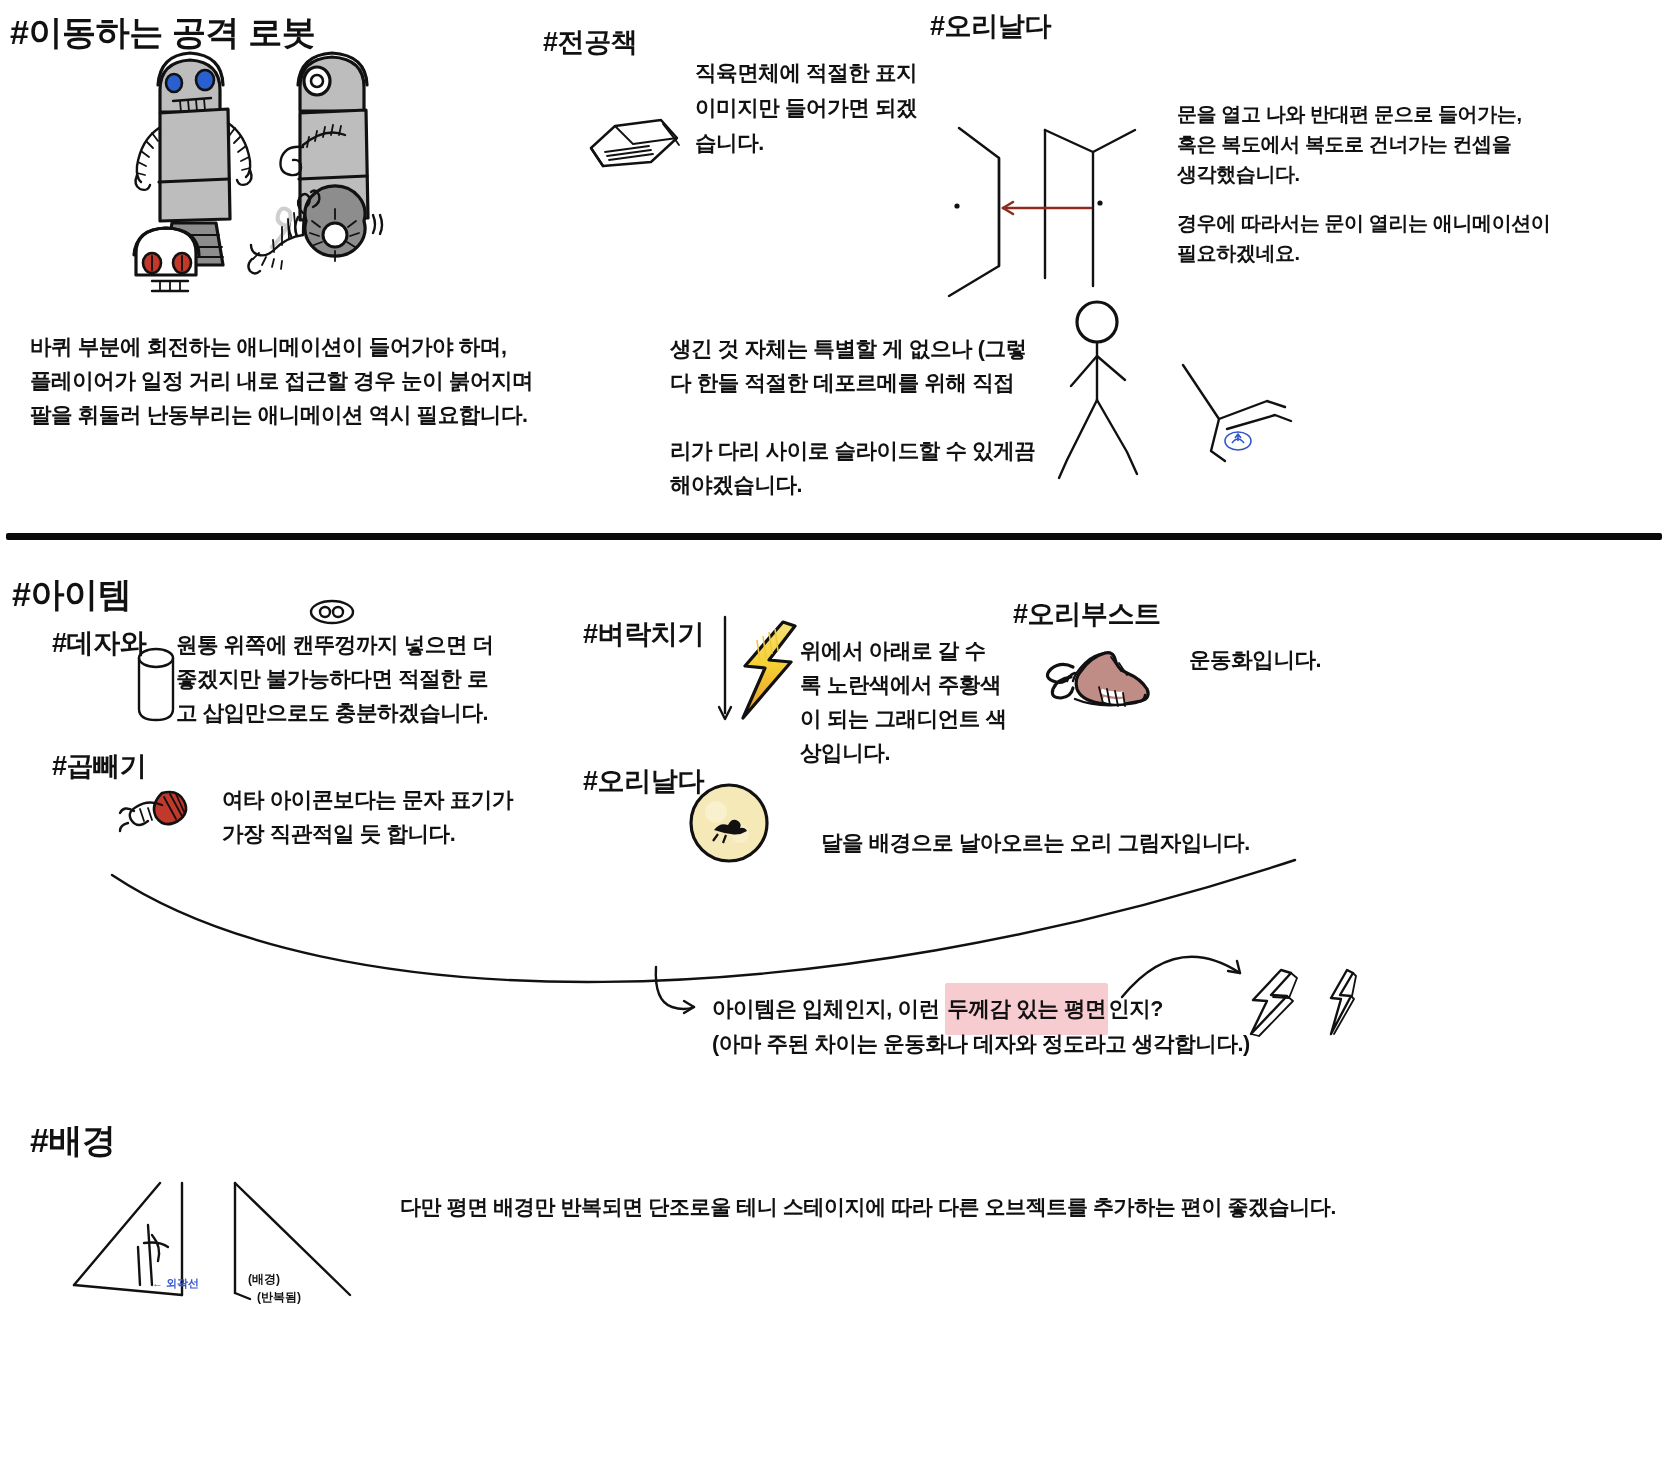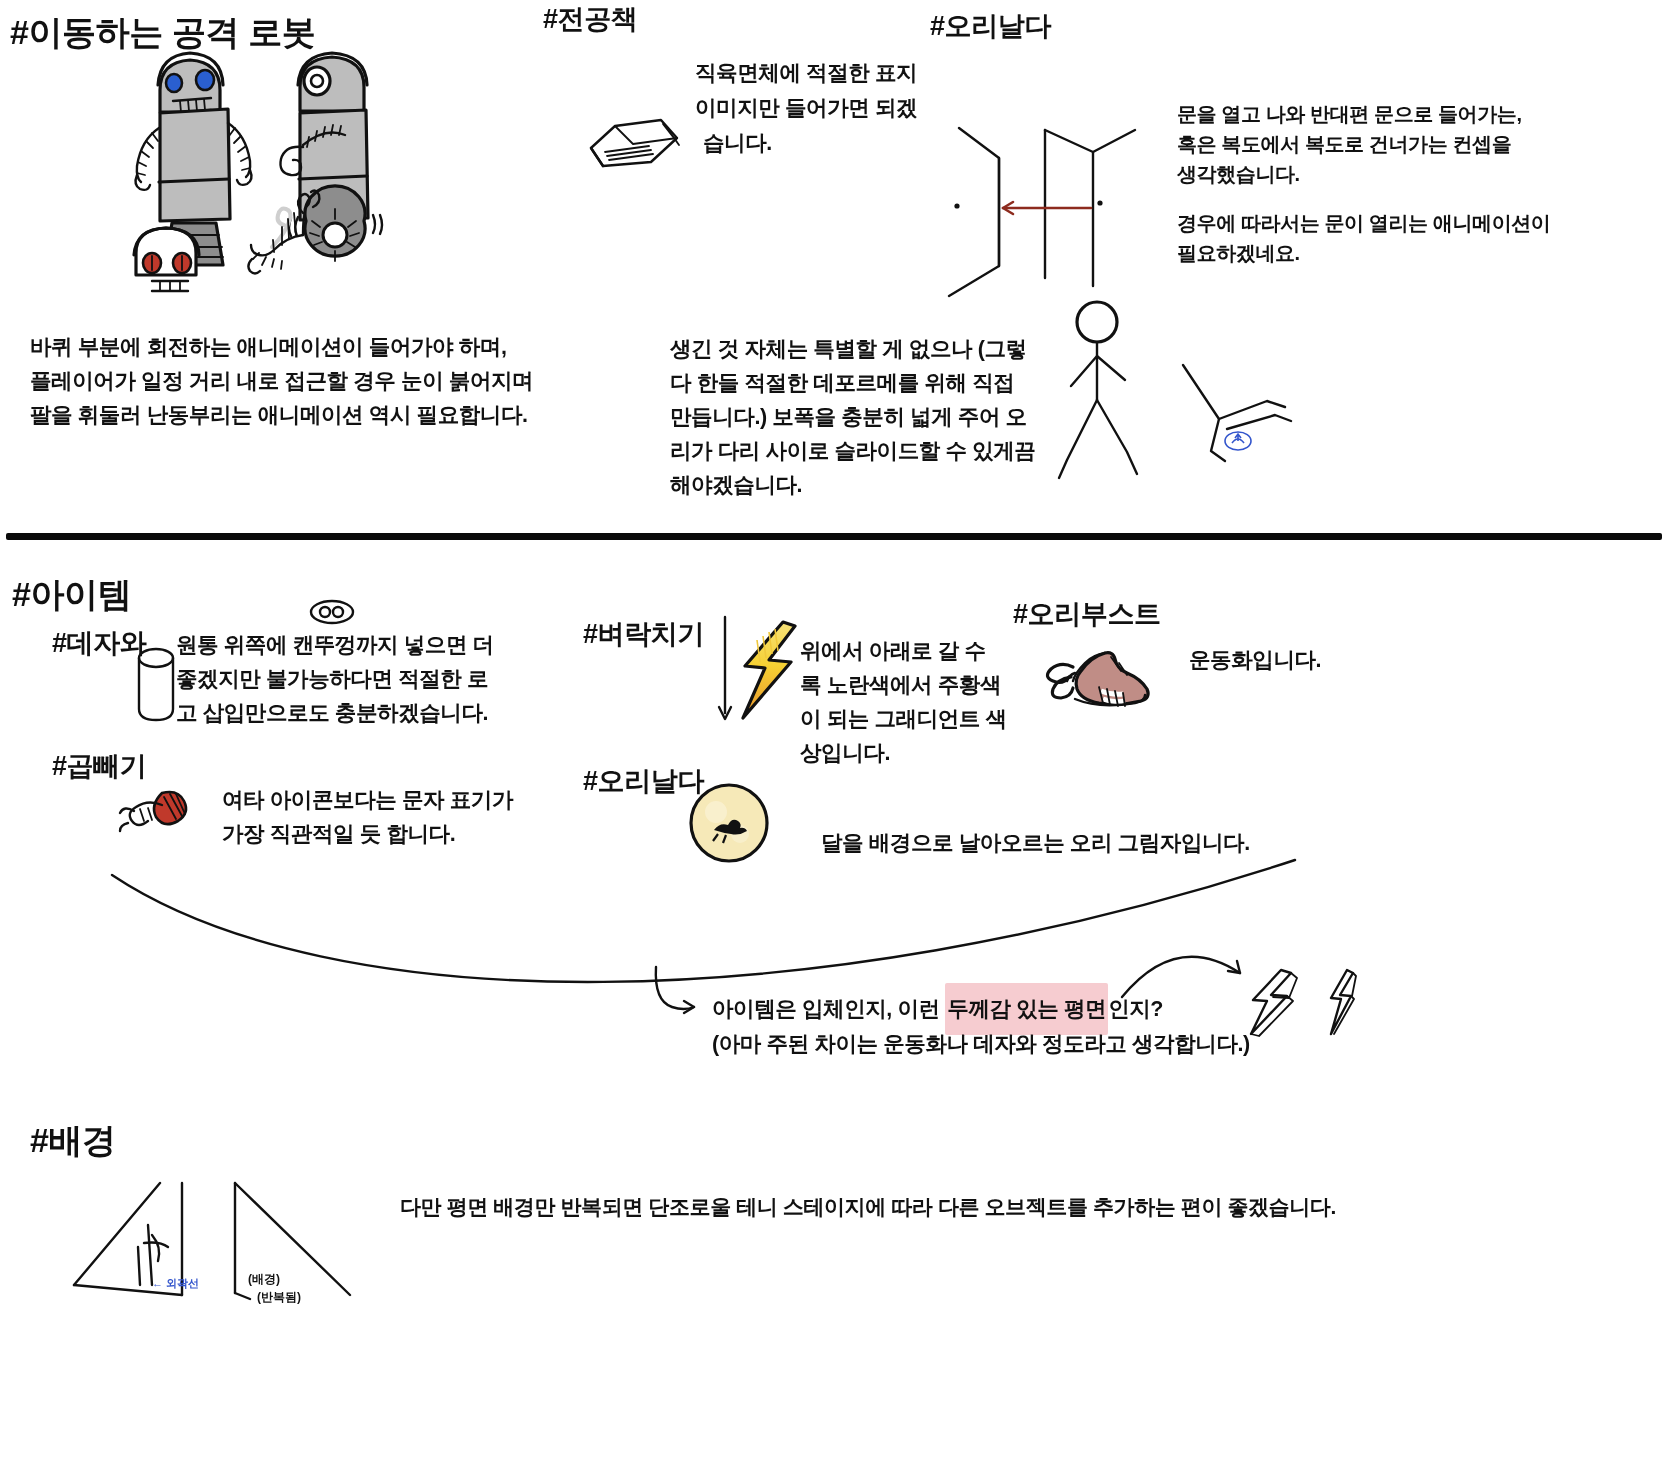--- a/index.html
+++ b/index.html
@@ -96,33 +96,33 @@
     <path class="s2" d="M243 200 q-16 2 -28 14 q-8 8 -16 6 q-8 -2 -8 -10"></path>
     <path class="s1" d="M236 200 l-2 -22 M229 204 l-1 -20 M222 210 l0 -18 M214 217 l-1 -12"></path>
     <path class="s1" d="M199 218 l-6 6 M206 222 l-4 8 M214 224 l-2 8 M222 226 l-1 8"></path>
     <path class="s2" d="M192 224 q-6 6 -2 12 q5 5 10 0"></path>
   </svg>
 
   <div class="tx body-t" style="left:30px; top:332px;">바퀴 부분에 회전하는 애니메이션이 들어가야 하며,</div>
   <div class="tx body-t" style="left:30px; top:366px;">플레이어가 일정 거리 내로 접근할 경우 눈이 붉어지며</div>
   <div class="tx body-t" style="left:30px; top:400px;">팔을 휘둘러 난동부리는 애니메이션 역시 필요합니다.</div>
 
-  <div class="tx hd" style="left:543px; top:1px;text-align:center;">#전공책</div>
+  <div class="tx hd" style="left:543px; top:24px;text-align:center;">#전공책</div>
 
   <svg style="left:585px; top:112px;" width="100" height="60" viewBox="0 0 100 60">
     <path class="s2" d="M6 36 L30 14 L76 8 L92 26 L66 50 L18 54 Z"></path>
     <path class="s2" d="M6 36 L18 54"></path>
     <path class="s1" d="M20 40 L64 34 M22 44 L66 38 M24 48 L68 42"></path>
     <path class="s1" d="M78 12 L92 30 M82 16 L94 33"></path>
     <path class="s1" d="M30 14 L48 32 L92 26"></path>
   </svg>
 
   <div class="tx body-t" style="left:695px; top:58px;">직육면체에 적절한 표지</div>
   <div class="tx body-t" style="left:695px; top:93px;">이미지만 들어가면 되겠</div>
-  <div class="tx body-t" style="left:695px; top:128px;margin-left:8px;">습니다.</div>
+  <div class="tx body-t" style="left:695px; top:128px;">습니다.</div>
 
   <div class="tx hd" style="left:930px; top:8px;">#오리날다</div>
 
   <svg style="left:945px; top:118px;" width="210" height="185" viewBox="0 0 210 185">
     <path class="s2" d="M14 10 L54 40 L54 148 L4 178"></path>
     <path class="s2" d="M54 40 L54 148"></path>
     <circle cx="12" cy="88" r="2.6" fill="#111"></circle>
     <path class="s2" d="M100 12 L100 160"></path>
     <path class="s2" d="M100 12 L148 34 L148 168"></path>
     <path class="s2" d="M148 34 L190 12"></path>
@@ -149,21 +149,20 @@
     <path class="s2" d="M8 10 L44 64 L36 96 L50 106"></path>
     <path class="s2" d="M44 64 L92 46 L110 52"></path>
     <path class="s2" d="M52 74 L100 60 L116 66"></path>
     <ellipse cx="63" cy="86" rx="13" ry="9" fill="none" stroke="#3355cc" stroke-width="1.6"></ellipse>
     <path d="M57 88 q6 -8 12 0" fill="none" stroke="#3355cc" stroke-width="1.6"></path>
     <path d="M63 80 l0 6 M60 83 l3 -4 l3 4" fill="none" stroke="#3355cc" stroke-width="1.6"></path>
   </svg>
 
   <div class="tx body-t" style="left:670px; top:334px;">생긴 것 자체는 특별할 게 없으나 (그렇</div>
   <div class="tx body-t" style="left:670px; top:368px;">다 한들 적절한 데포르메를 위해 직접</div>
-  <div class="tx body-t" style="left:670px; top:402px;">만듭니다.) 보폭을 충분히 넓게 주어 오</div>
   <div class="tx body-t" style="left:670px; top:436px;">리가 다리 사이로 슬라이드할 수 있게끔</div>
   <div class="tx body-t" style="left:670px; top:470px;">해야겠습니다.</div>
 
   <div class="divider"></div>
 
   <div class="tx hd-big" style="left:12px; top:572px;">#아이템</div>
 
   <div class="tx hd" style="left:52px; top:625px;">#데자와</div>
   <svg style="left:308px; top:598px;" width="50" height="28" viewBox="0 0 50 28">
     <ellipse class="s2" cx="24" cy="14" rx="21" ry="11"></ellipse>

